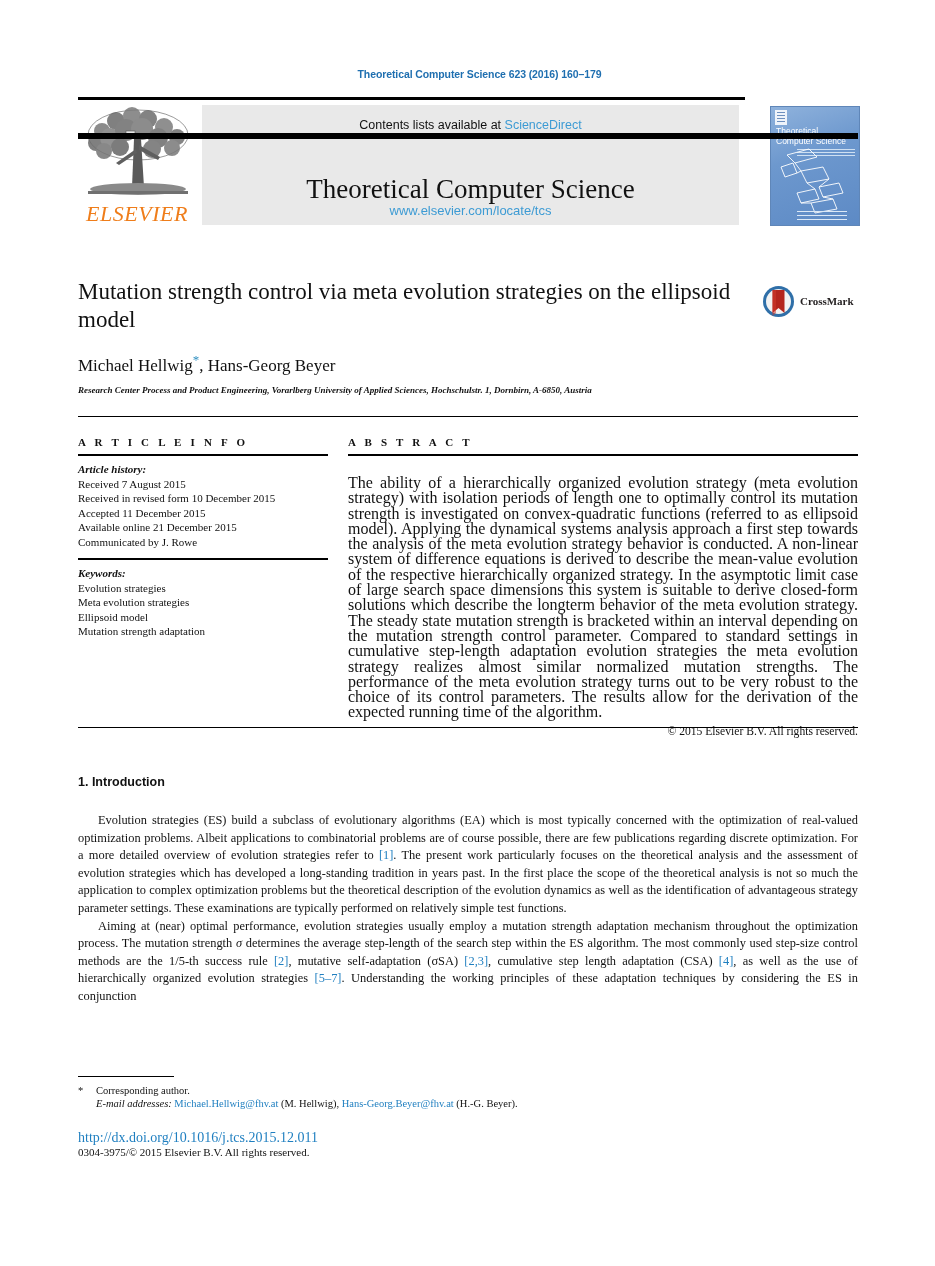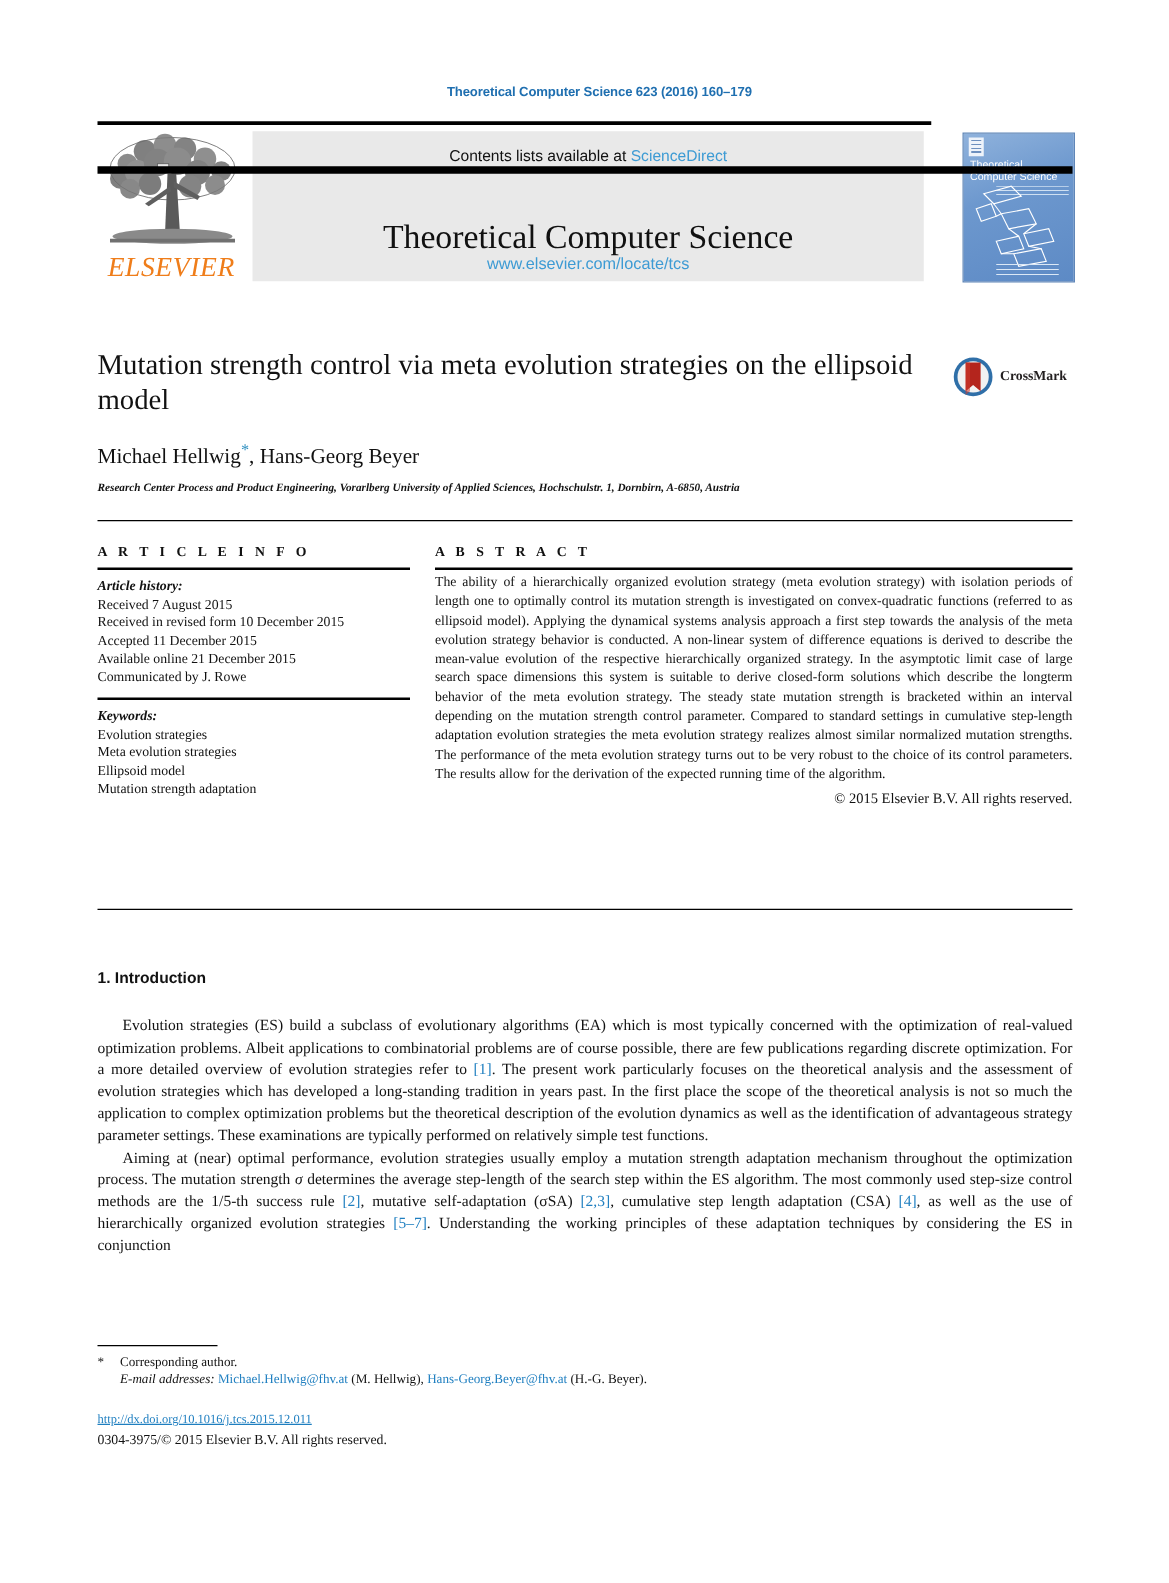--- a/index.html
+++ b/index.html
@@ -302,23 +302,23 @@
     font-weight: bold;
     display: block;
   }
   .info-line { display: block; }
   .rule-mid {
     height: 2px;
     background: #000;
     margin-top: 9px;
   }
   .abstract-body {
-    margin-top: 3px;
-    font-family: "Liberation Serif", serif;
-    font-size: 11px;
+    margin-top: 19px;
+    font-family: "Liberation Serif", serif;
+    font-size: 16px;
     line-height: 15.3px;
     text-align: justify;
     color: #111;
   }
   .copyright {
     margin-top: 5px;
     text-align: right;
     font-family: "Liberation Serif", serif;
     font-size: 11.6px;
     color: #111;
@@ -394,23 +394,22 @@
   }
   .foot-emails .lbl {
     font-style: italic;
   }
   .link { color: #1f7fc0; }
   .doi {
     position: absolute;
     top: 1130px;
     left: 78px;
     font-family: "Liberation Serif", serif;
-    font-size: 10px;
+    font-size: 14px;
     color: #1f7fc0;
-    text-decoration: underline;
   }
   .issn {
     position: absolute;
     top: 1146px;
     left: 78px;
     font-family: "Liberation Serif", serif;
     font-size: 11px;
     color: #111;
   }
 </style>

